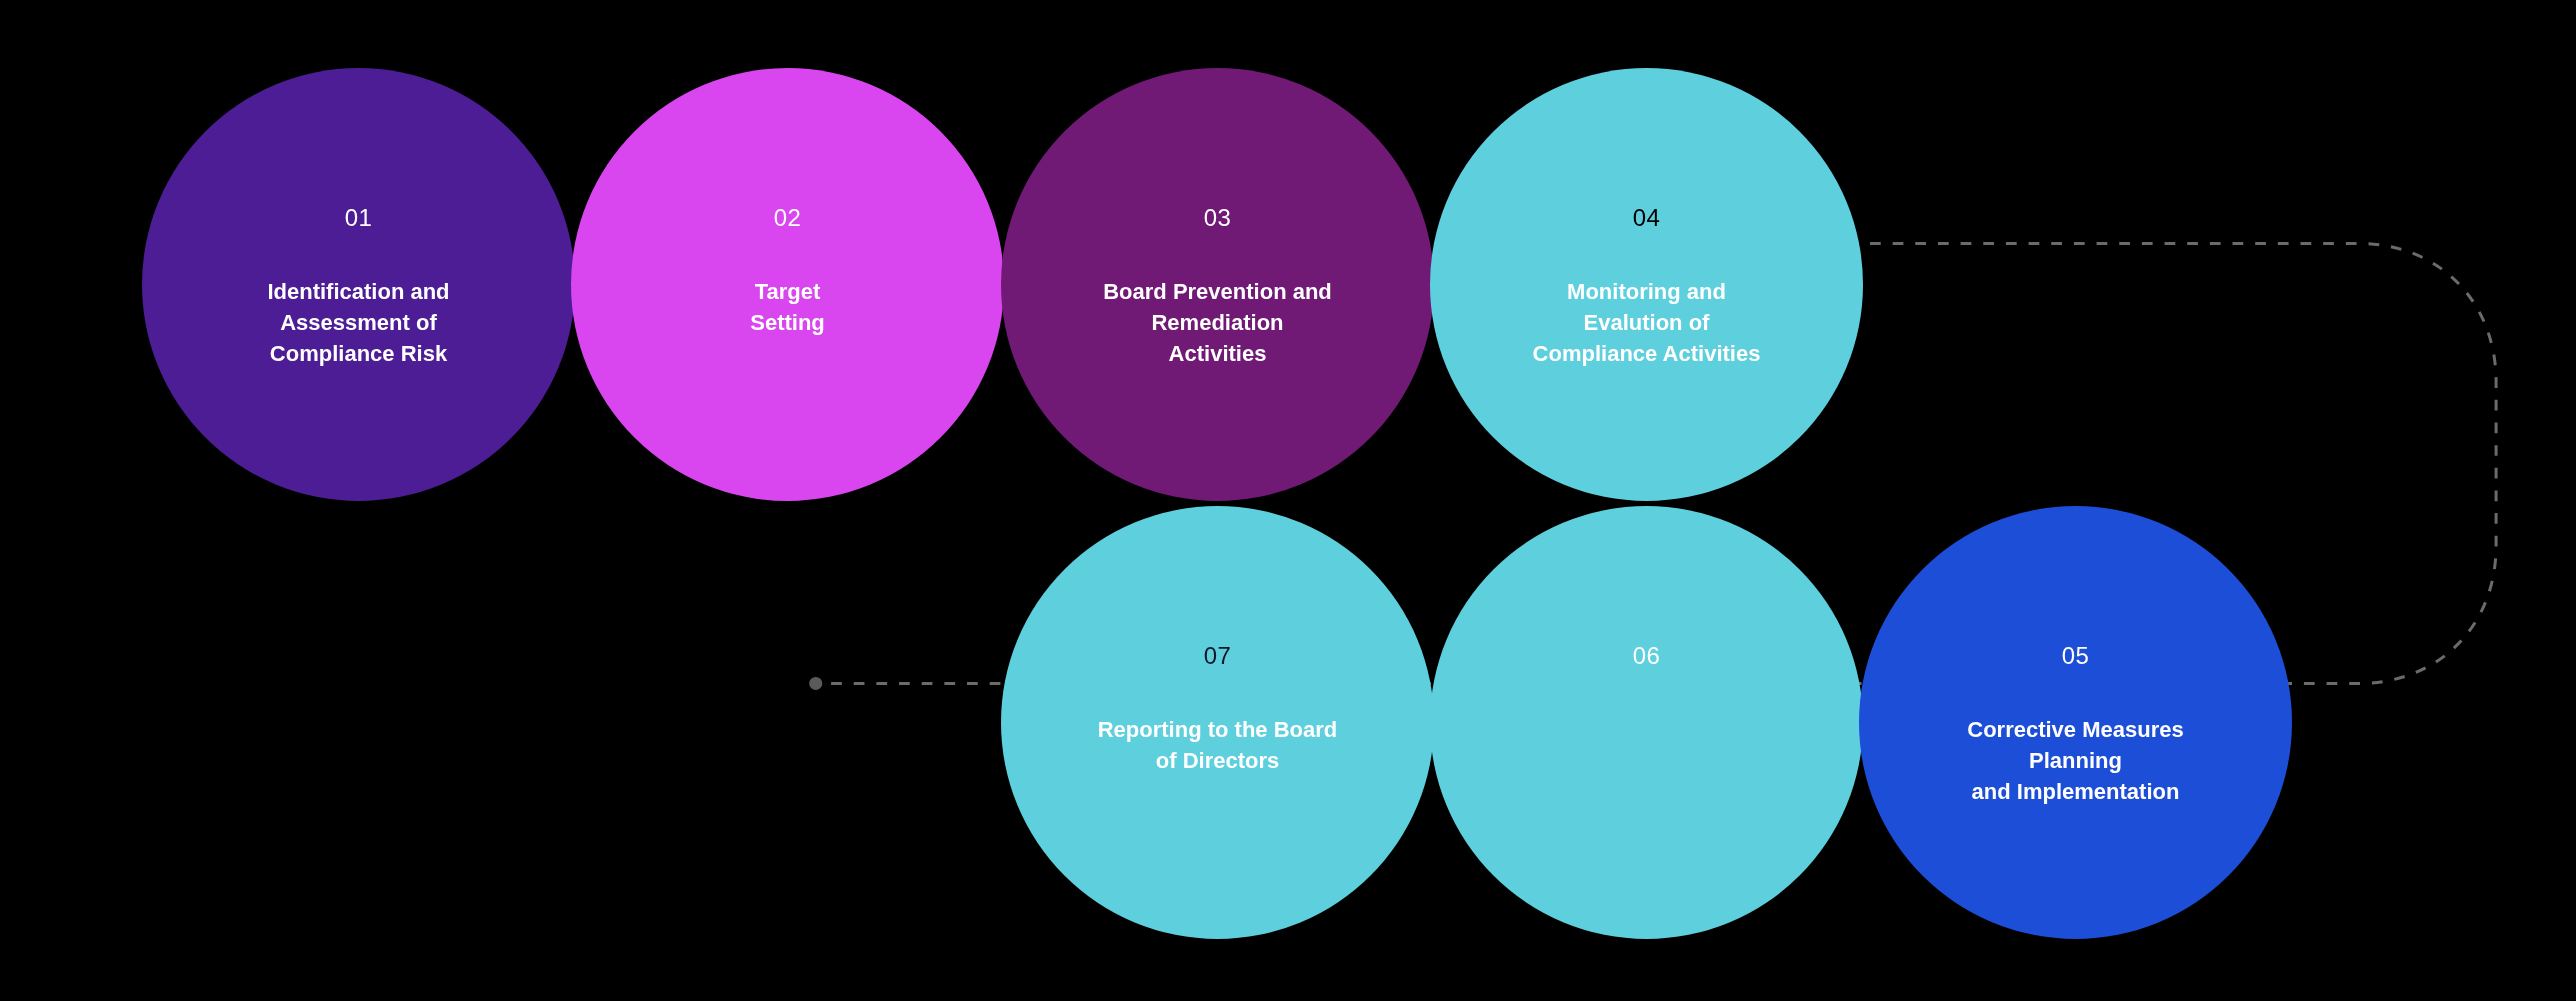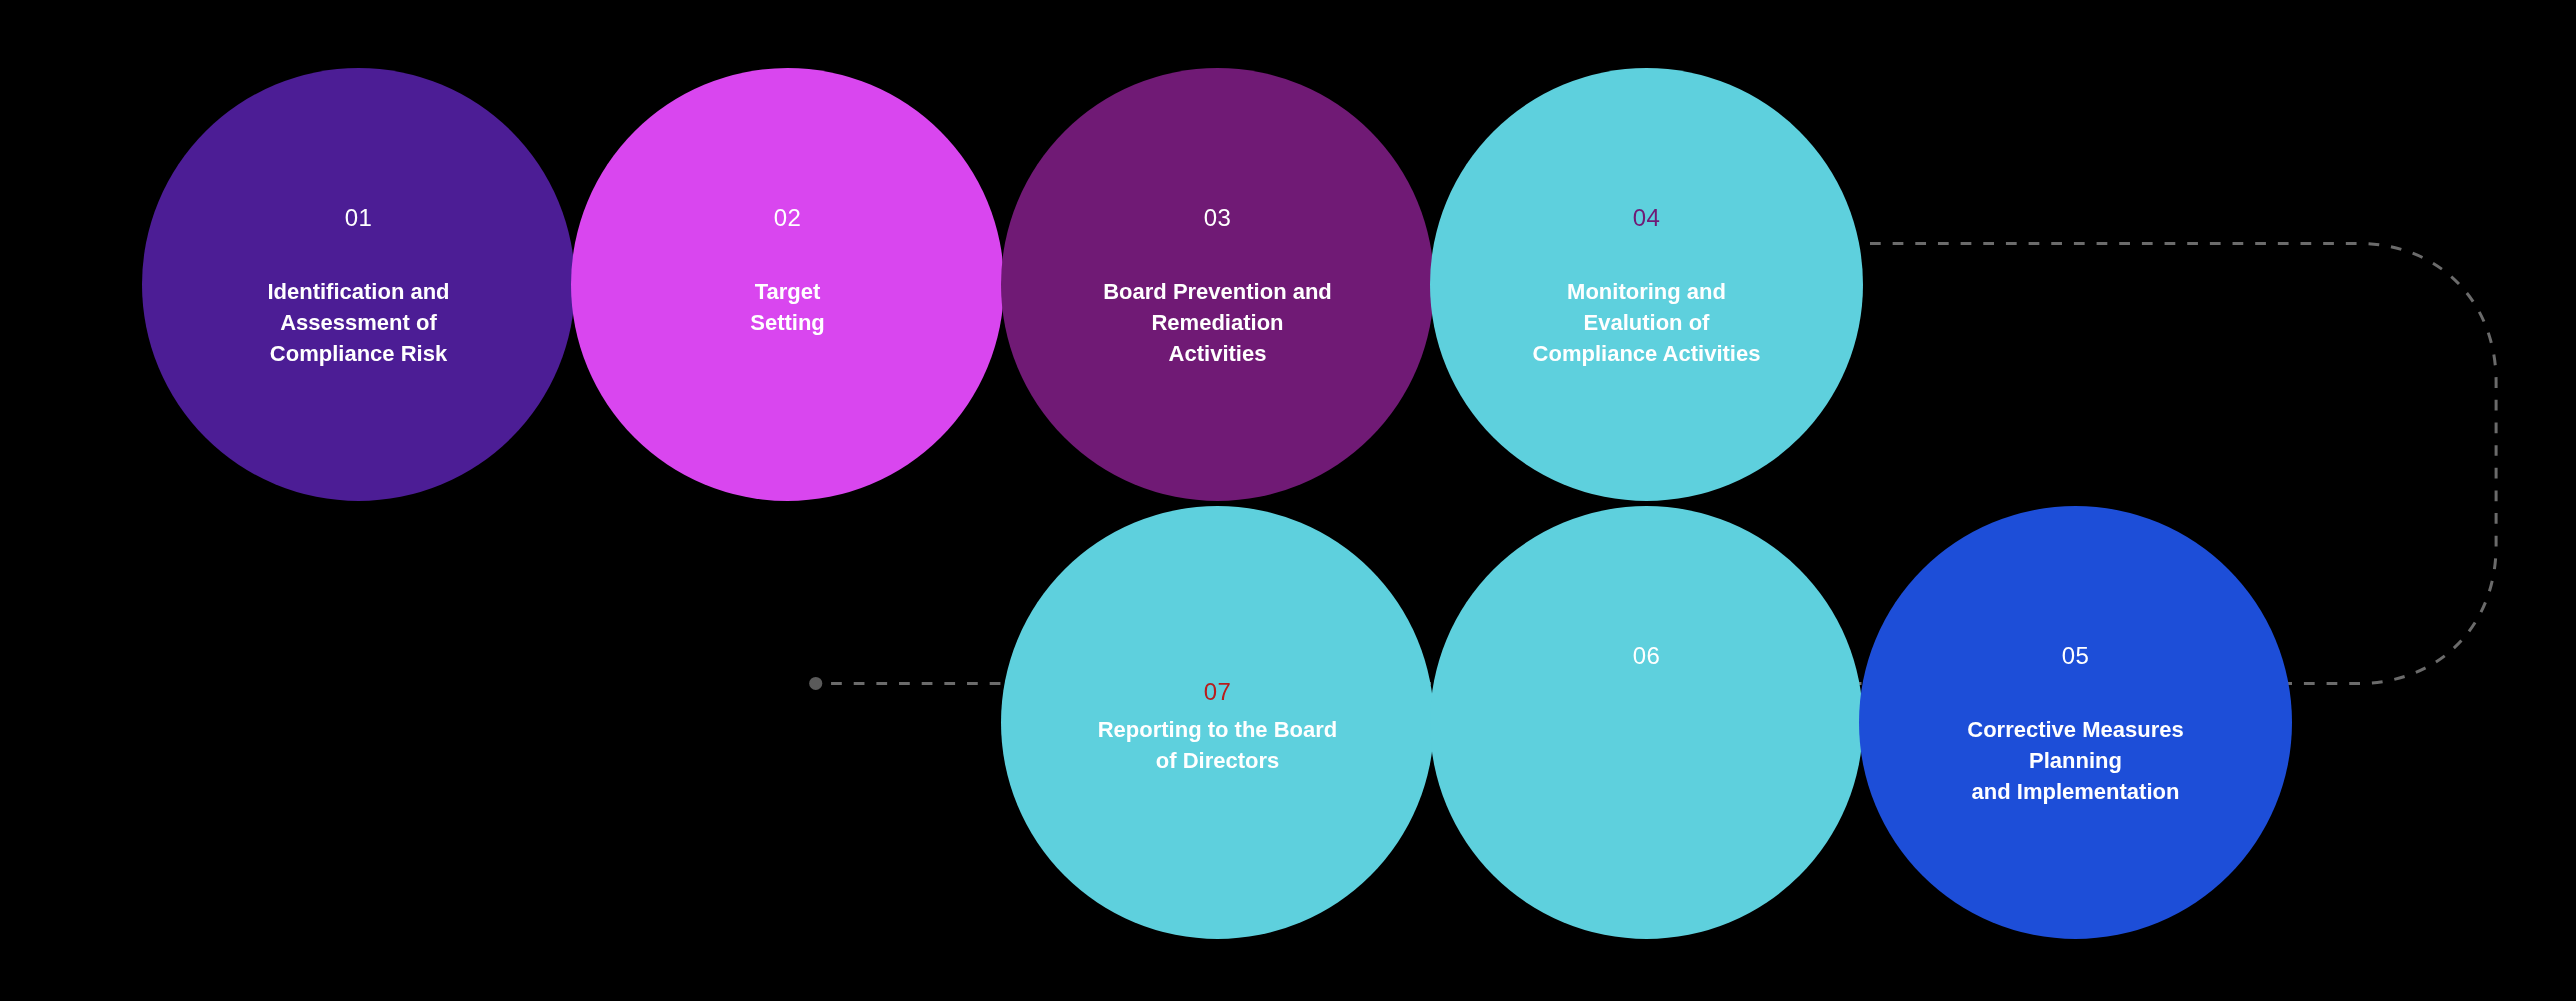--- a/index.html
+++ b/index.html
@@ -95,28 +95,28 @@
   </div>
 
   <div class="node row-top" style="left: 1001px; top: 68px; width: 433px; height: 433px; background: #701a75;">
     <div class="node-number" style="color: rgb(255, 255, 255);">03</div>
     <div class="node-label" style="color: rgb(255, 255, 255);">Board Prevention and
 Remediation
 Activities</div>
   </div>
 
   <div class="node row-top" style="left: 1430px; top: 68px; width: 433px; height: 433px; background: rgb(94, 208, 221);">
-    <div class="node-number" style="color: #701a75;">04</div>
+    <div class="node-number" style="color: #000000;">04</div>
     <div class="node-label" style="color: rgb(255, 255, 255);">Monitoring and
 Evalution of
 Compliance Activities</div>
   </div>
 
   <div class="node row-bottom" style="left: 1001px; top: 506px; width: 433px; height: 433px; background: rgb(94, 208, 221);">
-    <div class="node-number" style="color: #b91c1c; margin-top: 36px;">07</div>
+    <div class="node-number" style="color: #0f172a;">07</div>
     <div class="node-label" style="color: rgb(255, 255, 255);">Reporting to the Board
 of Directors</div>
   </div>
 
   <div class="node row-bottom" style="left: 1430px; top: 506px; width: 433px; height: 433px; background: rgb(94, 208, 221);">
     <div class="node-number" style="color: rgb(255, 255, 255);">06</div>
   </div>
 
   <div class="node row-bottom" style="left: 1859px; top: 506px; width: 433px; height: 433px; background: #1d4ed8;">
     <div class="node-number" style="color: rgb(255, 255, 255);">05</div>

